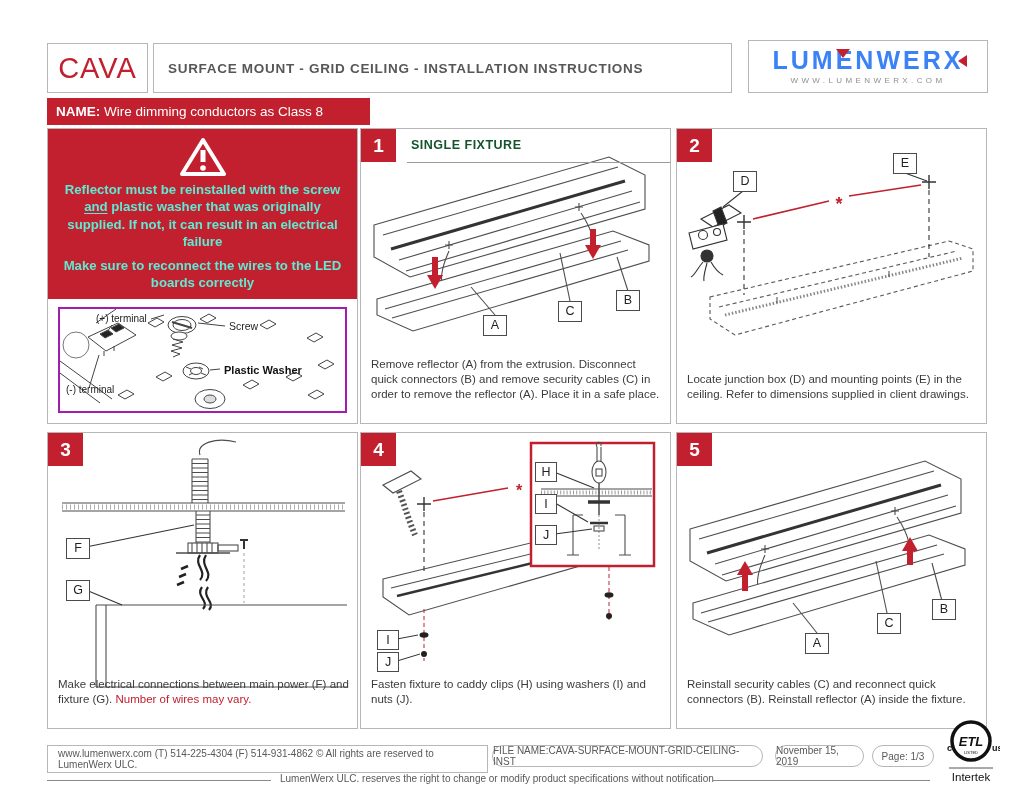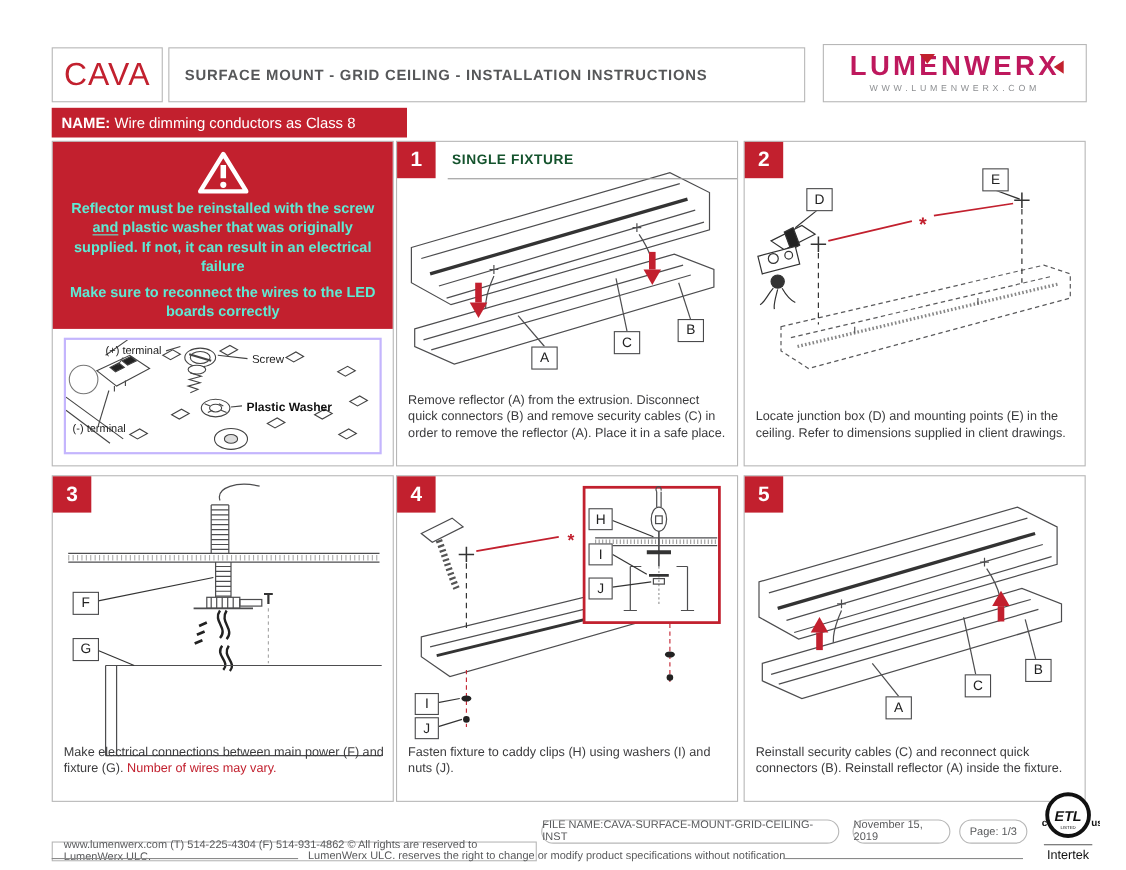--- a/index.html
+++ b/index.html
@@ -6,21 +6,21 @@
   .page{position:relative;width:1024px;height:791px;background:#fff;
         font-family:"Liberation Sans",sans-serif;color:#404042;overflow:hidden;}
   .abs{position:absolute;}
   .gbox{border:1px solid #b7b7b7;box-sizing:border-box;background:#fff;}
   
   .cava{font-size:29px;font-weight:400;letter-spacing:1px;color:#c2202e;
         display:flex;align-items:center;justify-content:center;}
   .title{display:flex;align-items:center;padding-left:14px;font-size:13.5px;
         font-weight:700;letter-spacing:.7px;color:#565759;}
   .logobox{display:flex;flex-direction:column;align-items:center;justify-content:center;}
-  .logotext{position:relative;font-size:25px;font-weight:700;letter-spacing:3px;color:#be185d;line-height:1;}
+  .logotext{position:relative;font-size:25px;font-weight:700;letter-spacing:3px;color:#3b82f6;line-height:1;}
   .logo-mcap{position:absolute;left:63px;top:1px;width:0;height:0;
         border-left:7px solid transparent;border-right:7px solid transparent;border-top:9px solid #c2202e;}
   .logo-xcap{position:absolute;right:-4px;top:7px;width:0;height:0;
         border-top:6px solid transparent;border-bottom:6px solid transparent;border-right:9px solid #c2202e;}
   .logourl{font-size:8px;letter-spacing:3.4px;color:#8d8f92;margin-top:3px;}
   
   .notebar{background:#c2202e;color:#fff;font-size:13.5px;line-height:27px;padding-left:9px;}
   .redbox{background:#c2202e;color:#5eead4;text-align:center;}
   .warn-p{margin:6px 12px 0 12px;font-size:13.2px;font-weight:600;line-height:1.32;}
   .warn-p u{text-underline-offset:2px;}
@@ -73,21 +73,21 @@
     <div class="abs redbox" style="left:0;top:0;right:0;height:170px">
       <svg class="abs" style="left:132px;top:7px" width="46" height="42" viewBox="0 0 46 42">
         <polygon points="23,4 44,38 2,38" fill="none" stroke="#fff" stroke-width="4" stroke-linejoin="round"></polygon>
         <line x1="23" y1="14" x2="23" y2="26" stroke="#fff" stroke-width="5"></line>
         <circle cx="23" cy="32" r="2.8" fill="#fff"></circle>
       </svg>
       <p class="warn-p" style="margin-top:52px"><span>Reflector must be reinstalled with the screw </span><u>and</u><span> plastic washer that was originally supplied.  If not, it can result in an electrical failure</span></p>
       <p class="warn-p">Make sure to reconnect the wires to the LED boards correctly</p>
     </div>
 
-    <div class="abs" style="left:10px;top:178px;width:289px;height:106px;border:2px solid #c4b5fd;box-sizing:border-box">
+    <div class="abs" style="left:10px;top:178px;width:289px;height:106px;border:2px solid #a21caf;box-sizing:border-box">
       <svg width="285" height="102" viewBox="0 0 285 102">
         <g stroke="#444" fill="#fff" stroke-width="1">
 
           <path d="M0,52 L52,90 M0,64 L40,94 M56,0 L36,14" fill="none"></path>
 
           <g>
             <polygon points="140,10 149,5 156,9 147,14"></polygon>
             <polygon points="200,16 209,11 216,15 207,20"></polygon>
             <polygon points="247,29 256,24 263,28 254,33"></polygon>
             <polygon points="258,56 267,51 274,55 265,60"></polygon>
@@ -375,21 +375,21 @@
           <polygon points="225,118 241,118 233,104"></polygon>
       </g>
     </svg>
     <div class="num">5</div>
     <div class="lbl" style="left:128px;top:200px">A</div>
     <div class="lbl" style="left:200px;top:180px">C</div>
     <div class="lbl" style="left:255px;top:166px">B</div>
     <p class="caption">Reinstall security cables (C) and reconnect quick connectors (B). Reinstall reflector (A) inside the fixture.</p>
   </div>
 
-  <div class="abs gbox fbox pad" style="left:47px;top:765px;width:441px;height:18px">
+  <div class="abs gbox fbox pad" style="left:47px;top:745px;width:441px;height:28px">
     <span>www.lumenwerx.com  (T) 514-225-4304  (F) 514-931-4862 © All rights are reserved to LumenWerx ULC.</span>
   </div>
   <div class="abs gbox fbox center" style="left:492px;top:745px;width:271px;height:22px">
     <span>FILE NAME:CAVA-SURFACE-MOUNT-GRID-CEILING-INST</span>
   </div>
   <div class="abs gbox fbox center" style="left:775px;top:745px;width:89px;height:22px">
     <span>November 15, 2019</span>
   </div>
   <div class="abs gbox fbox center" style="left:872px;top:745px;width:62px;height:22px">
     <span>Page: 1/3</span>

